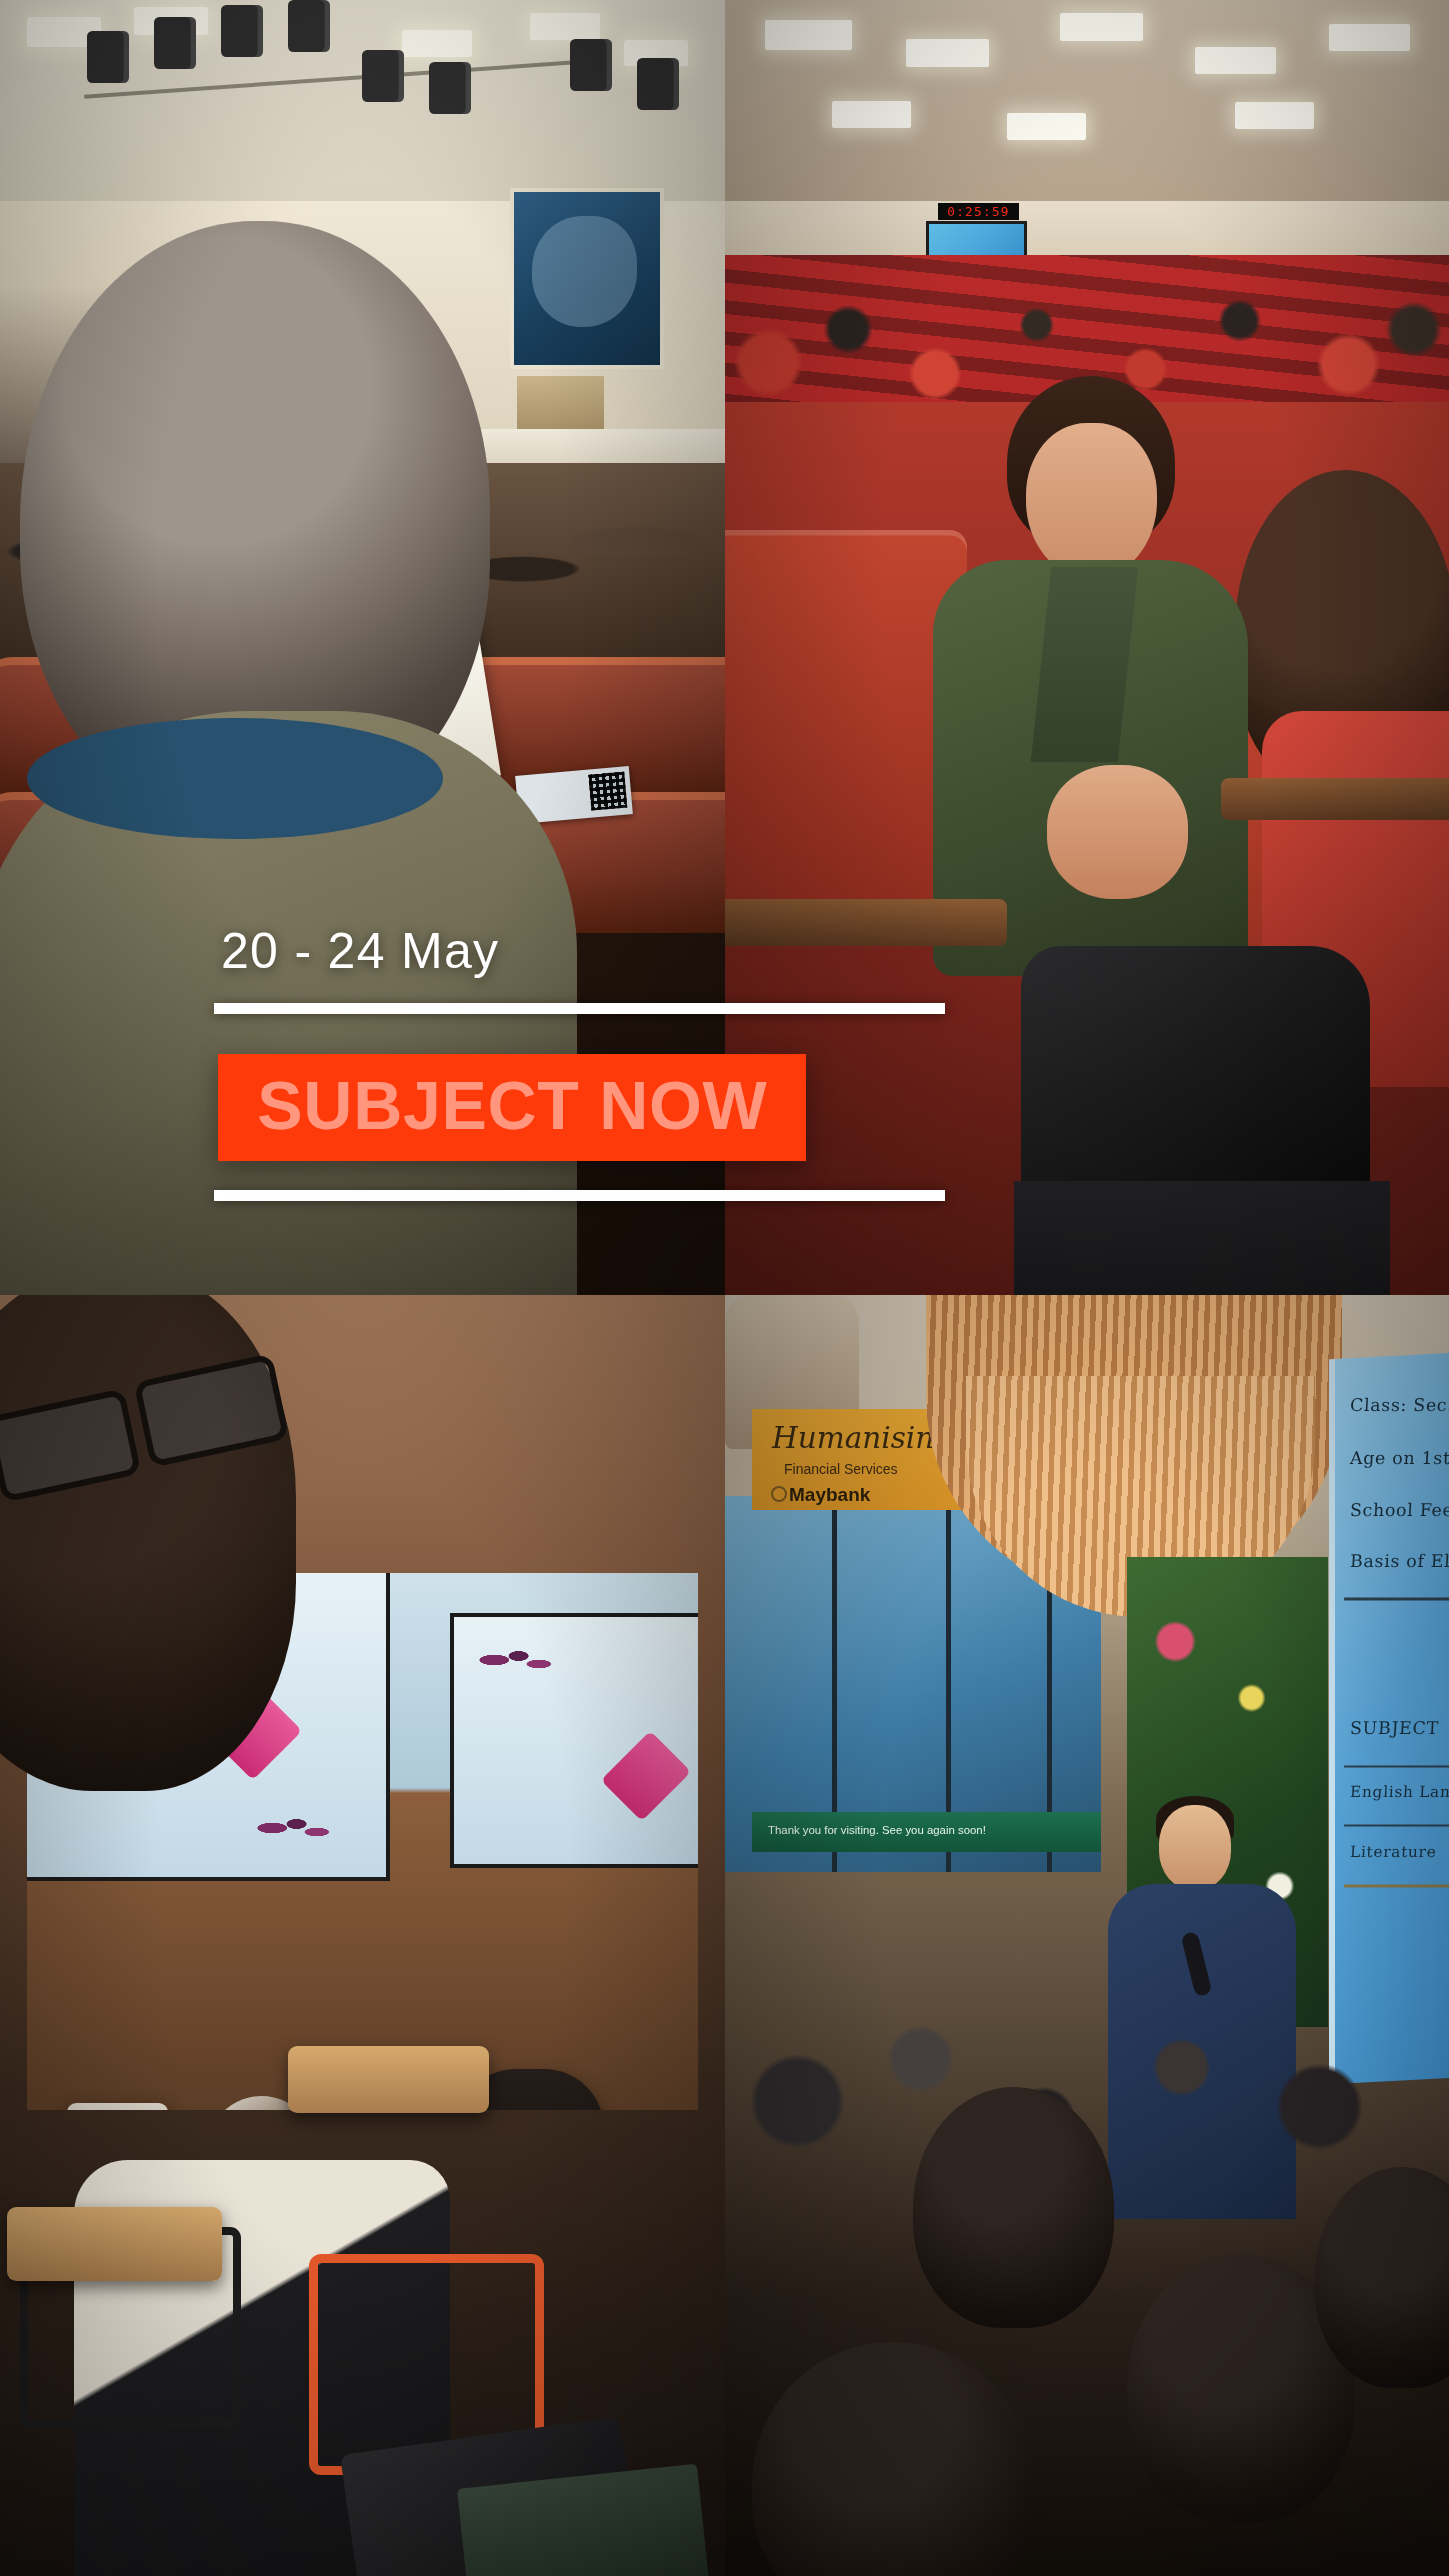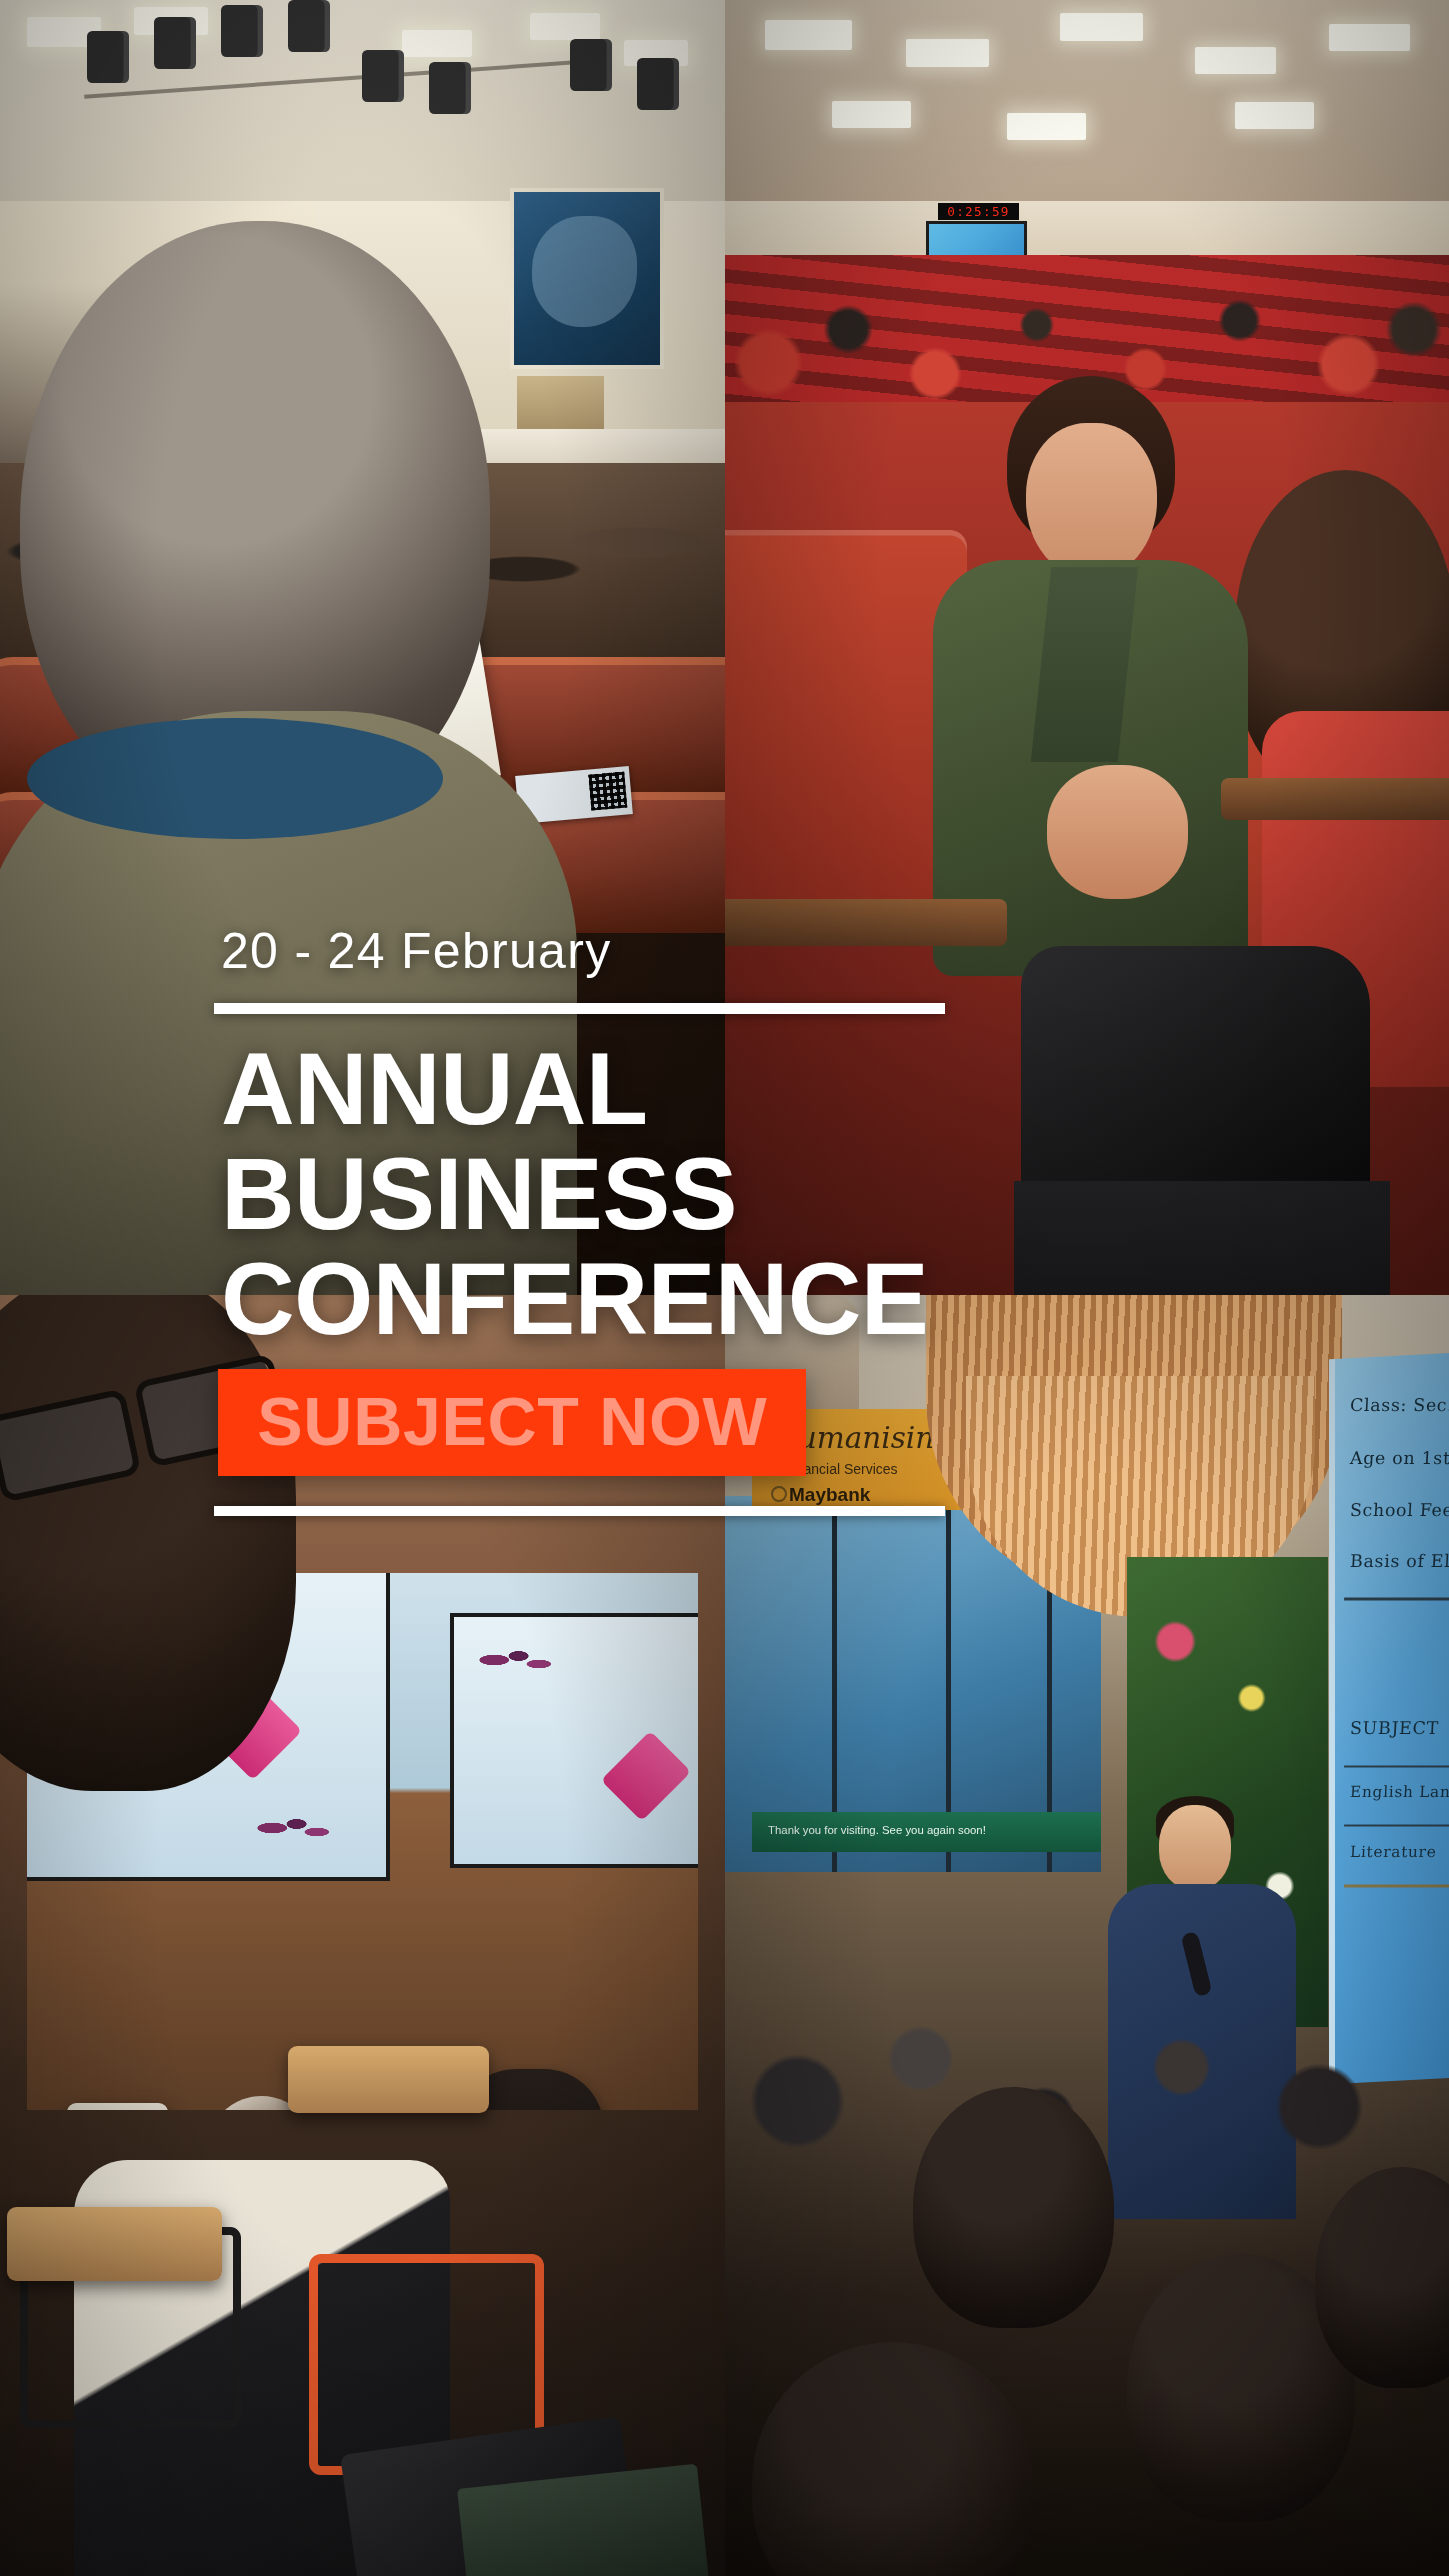--- a/index.html
+++ b/index.html
@@ -398,25 +398,20 @@
       <div class="fghead" style="left:188px;top:792px;width:201px;height:241px;"></div>
       <div class="fghead" style="left:402px;top:959px;width:228px;height:268px;"></div>
       <div class="fghead" style="left:590px;top:872px;width:174px;height:221px;"></div>
       <div class="fghead" style="left:27px;top:1047px;width:282px;height:282px;"></div>
       <div class="vig"></div>
     </div>
 
   </div>
 
   <div class="overlay">
-    <div class="date">20 - 24 February</div>
+    <div class="date">20 - 24 May</div>
     <div class="rule"></div>
-    <div class="title">
-      <span>ANNUAL</span>
-      <span>BUSINESS</span>
-      <span>CONFERENCE</span>
-    </div>
     <div class="cta">SUBJECT NOW</div>
     <div class="rule bottom"></div>
   </div>
 
 </div>
 
 
 </body></html>

